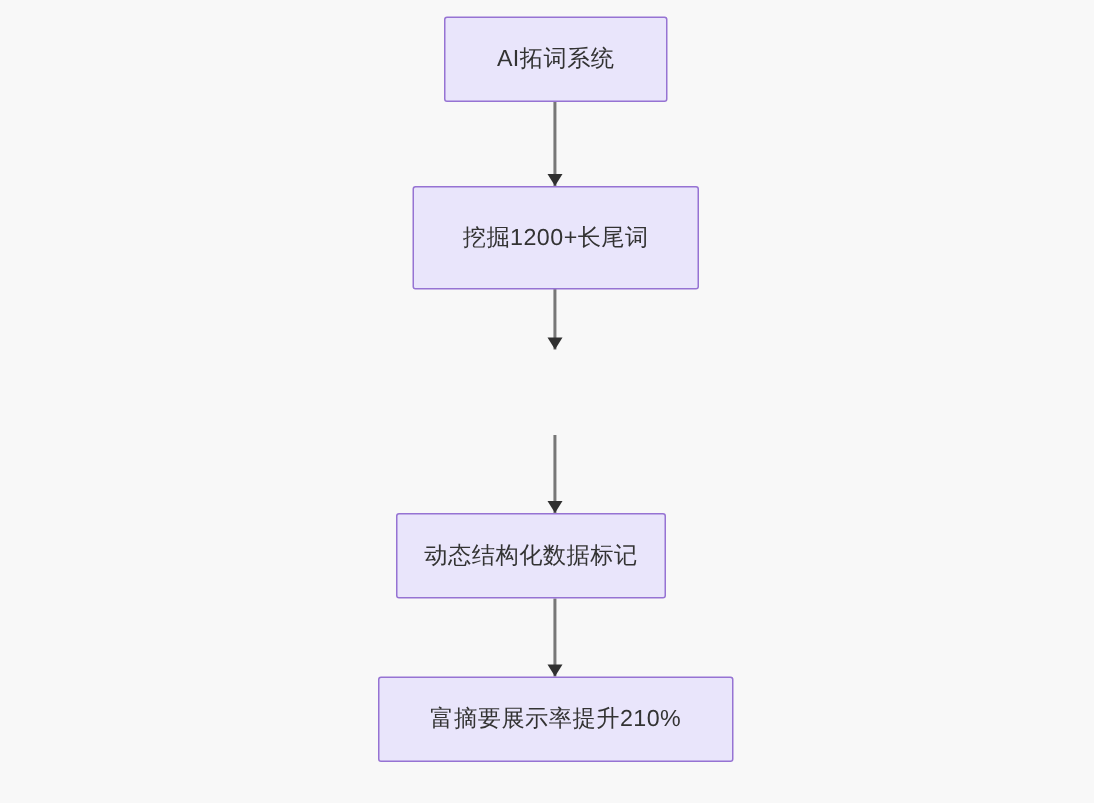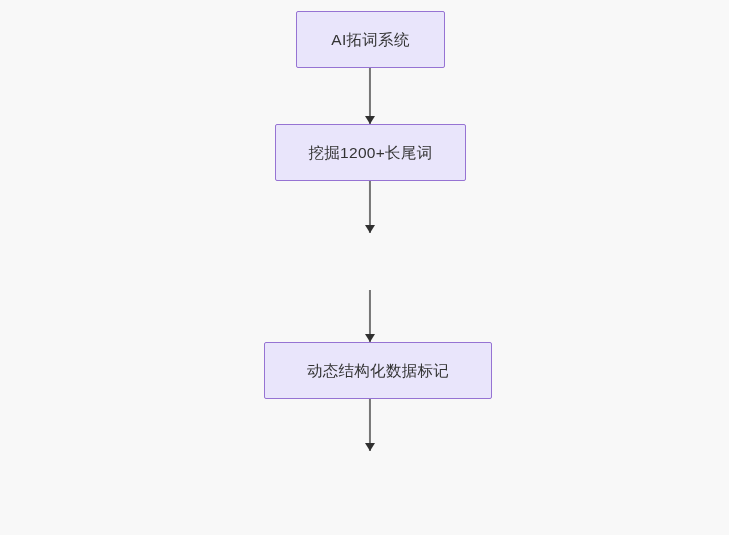--- a/index.html
+++ b/index.html
@@ -83,23 +83,26 @@
 
   <div class="edge" style="left:370px; top:399px; height:52px;">
     <div class="edge-line" style="height:52px;"></div>
     <div class="edge-arrow"></div>
   </div>
 
   <div class="node" style="left:296px; top:11px; width:149px; height:57px;">
     <span class="node-label">AI拓词系统</span>
   </div>
 
-  <div class="node" style="left:275px; top:124px; width:191px; height:57px;">
+  <div class="node" style="left:275px; top:124px; width:191px; height:69px;">
     <span class="node-label">挖掘1200+长尾词</span>
   </div>
 
 
-  <div class="node" style="left:264px; top:342px; width:228px; height:57px;">
+  <div class="node" style="left:264px; top:342px; width:180px; height:57px;">
     <span class="node-label">动态结构化数据标记</span>
   </div>
 
+  <div class="node" style="left:252px; top:451px; width:237px; height:57px;">
+    <span class="node-label">富摘要展示率提升210%</span>
+  </div>
 
 </div>
 
 </body></html>

